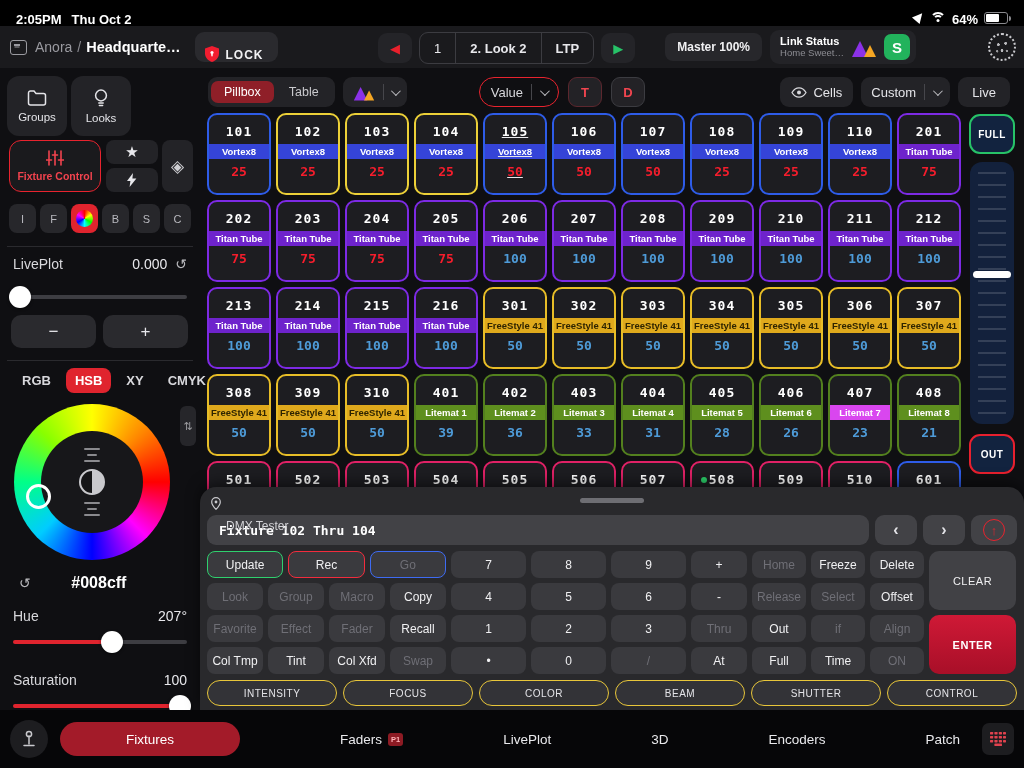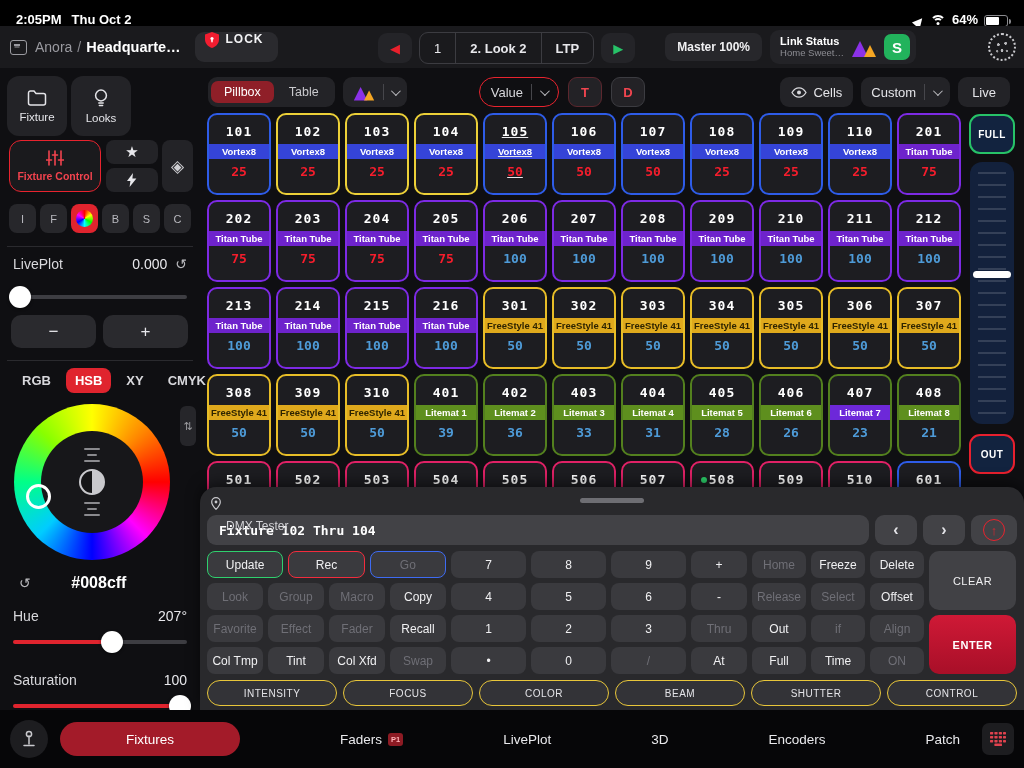--- a/index.html
+++ b/index.html
@@ -3,42 +3,42 @@
 <meta charset="utf-8">
 <style>
   * { margin:0; padding:0; box-sizing:border-box; }
   html,body { width:1024px; height:768px; overflow:hidden; }
   body { background:#0f0f12; font-family:"Liberation Sans", sans-serif; color:#e8e8ec; position:relative; }
 
   
   #status-bar { position:absolute; top:0; left:0; right:0; height:38px; background:#000;
     display:flex; align-items:center; justify-content:space-between; padding:0 16px; z-index:20; }
   #status-left { display:flex; gap:10px; font-size:13px; font-weight:bold; color:#fff; }
-  #status-right { display:flex; align-items:flex-end; gap:6px; font-size:13px; font-weight:bold; color:#fff; }
+  #status-right { display:flex; align-items:flex-start; gap:6px; font-size:13px; font-weight:bold; color:#fff; }
   .loc-arrow { display:inline-block; width:0; height:0; border-left:5px solid transparent; border-right:5px solid transparent;
     border-bottom:10px solid #fff; transform:rotate(40deg); }
   .wifi { position:relative; width:16px; height:12px; }
   .wifi i { position:absolute; border:2px solid transparent; border-top:2px solid #fff; border-radius:50%; left:50%; transform:translateX(-50%); }
   .wifi i:nth-child(1){ width:16px; height:16px; top:0; }
   .wifi i:nth-child(2){ width:10px; height:10px; top:3px; }
   .wifi i:nth-child(3){ width:3px; height:3px; top:7px; background:#fff; border:none; border-radius:50%; }
   .batt { width:24px; height:12px; border:1px solid #8a8a8e; border-radius:3px; position:relative; padding:1px; }
   .batt i { display:block; height:100%; width:64%; background:#fff; border-radius:1px; }
   .batt:after { content:""; position:absolute; right:-4px; top:3px; width:2px; height:5px; background:#8a8a8e; border-radius:0 2px 2px 0; }
 
   
   #toolbar { position:absolute; top:26px; left:0; right:0; height:42px; background:#1a1a1d;
     display:flex; align-items:center; padding:0 10px; z-index:20; }
   .win-icon { width:17px; height:15px; border:1.6px solid #9a9aa0; border-radius:3px; position:relative; margin-right:8px; }
   .win-icon:after { content:""; position:absolute; left:3px; top:3px; width:6px; height:2px; background:#9a9aa0; box-shadow:0 2px 0 -0.5px #9a9aa0; }
   #show-name { color:#9a9aa0; font-size:14px; }
   #path-sep { color:#8a8a90; margin:0 5px; font-size:14px; }
   #file-name { color:#fff; font-weight:bold; font-size:14.5px;text-align:center; }
   #lock-btn { margin-left:14px; background:#2a2a2e; border-radius:9px; height:30px; padding:0 14px 0 10px;
-    display:flex; align-items:flex-start; gap:7px; }
+    display:flex; align-items:flex-end; gap:7px; }
   #lock-btn span { font-size:12px; font-weight:bold; letter-spacing:1px; color:#f2f2f4; }
   #cue-nav { position:absolute; left:378px; top:6px; display:flex; align-items:center; gap:7px; }
   .nav-tile { width:34px; height:30px; background:#242428; border-radius:9px; display:flex; align-items:center; justify-content:center; font-size:13px; }
   .tri-prev { color:#e8202c; } .tri-next { color:#27c268; }
   #cue-seg { display:flex; height:32px; border:1px solid #3c3c41; border-radius:9px; overflow:hidden; align-items:stretch; }
   #cue-seg > div { display:flex; align-items:center; justify-content:center; font-size:13px; padding:0 14px; }
   #cue-seg > div + div { border-left:1px solid #3c3c41; }
   #cue-name { font-weight:bold; } #cue-mode { font-weight:bold; }
   #master-btn { position:absolute; right:262px; top:7px; height:28px; background:#27272b; border-radius:8px;
     padding:0 12px; display:flex; align-items:center; font-size:12px; font-weight:bold; color:#f0f0f2; }
@@ -263,21 +263,21 @@
 </div>
 
 <div id="sidebar">
   <div id="side-nav">
       <div class="nav-btn">
         <span>
           <svg width="20" height="16" viewBox="0 0 20 16">
             <path d="M1.5 3 a2 2 0 0 1 2-2 H7 l2 2.5 h7.5 a2 2 0 0 1 2 2 V13 a2 2 0 0 1-2 2 H3.5 a2 2 0 0 1-2-2 Z" fill="none" stroke="#e4e4e8" stroke-width="1.5"></path>
           </svg>
         </span>
-        <span class="lbl">Fixture</span>
+        <span class="lbl">Groups</span>
       </div>
       <div class="nav-btn">
         <span>
           <svg width="14" height="18" viewBox="0 0 14 18">
             <circle cx="7" cy="6.5" r="5.4" fill="none" stroke="#e4e4e8" stroke-width="1.5"></circle>
             <line x1="4.8" y1="14" x2="9.2" y2="14" stroke="#e4e4e8" stroke-width="1.5" stroke-linecap="round"></line>
             <line x1="5.4" y1="16.6" x2="8.6" y2="16.6" stroke="#e4e4e8" stroke-width="1.5" stroke-linecap="round"></line>
           </svg>
         </span>
         <span class="lbl">Looks</span>
@@ -612,21 +612,21 @@
       <span class="band" style="background: rgb(94, 143, 30); color: rgb(255, 255, 255);">Litemat 5</span>
       <span class="fval" style="color: rgb(78, 155, 216);">28</span>
     </div>
     <div class="cell" style="border-color: rgb(83, 128, 30);">
       <span class="fid">406</span>
       <span class="band" style="background: rgb(94, 143, 30); color: rgb(255, 255, 255);">Litemat 6</span>
       <span class="fval" style="color: rgb(78, 155, 216);">26</span>
     </div>
     <div class="cell" style="border-color: rgb(83, 128, 30);">
       <span class="fid">407</span>
-      <span class="band" style="background: #6d28d9; color: rgb(255, 255, 255);">Litemat 7</span>
+      <span class="band" style="background: #d946ef; color: rgb(255, 255, 255);">Litemat 7</span>
       <span class="fval" style="color: rgb(78, 155, 216);">23</span>
     </div>
     <div class="cell" style="border-color: rgb(83, 128, 30);">
       <span class="fid">408</span>
       <span class="band" style="background: rgb(94, 143, 30); color: rgb(255, 255, 255);">Litemat 8</span>
       <span class="fval" style="color: rgb(78, 155, 216);">21</span>
     </div>
     <div class="cell" style="border-color: rgb(224, 33, 102);">
       <span class="fid">501</span>
     </div>

